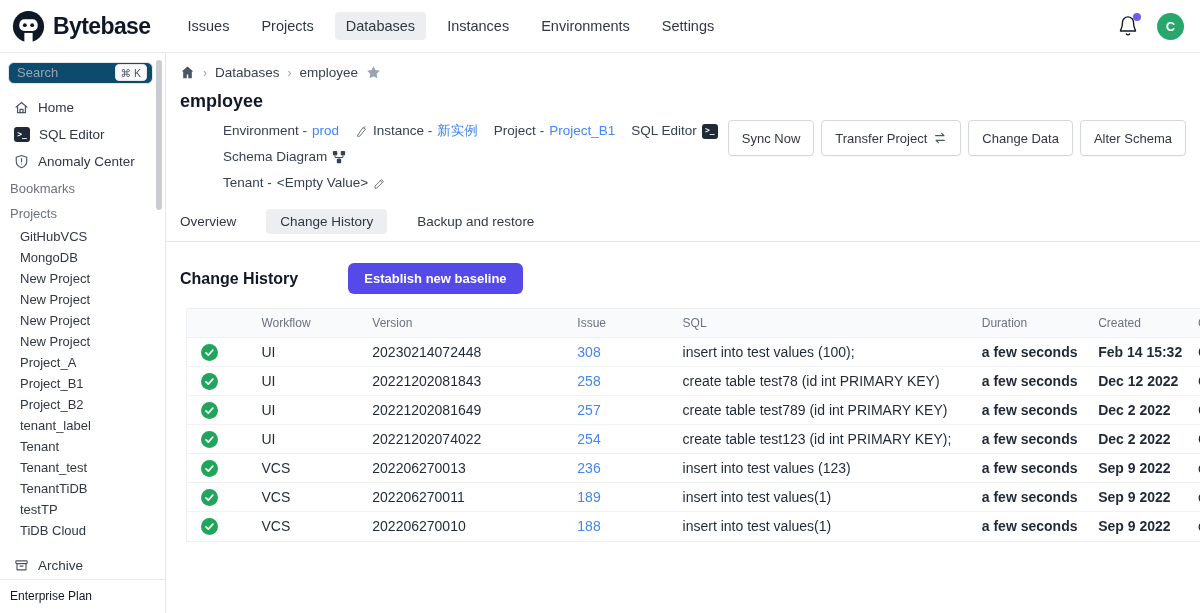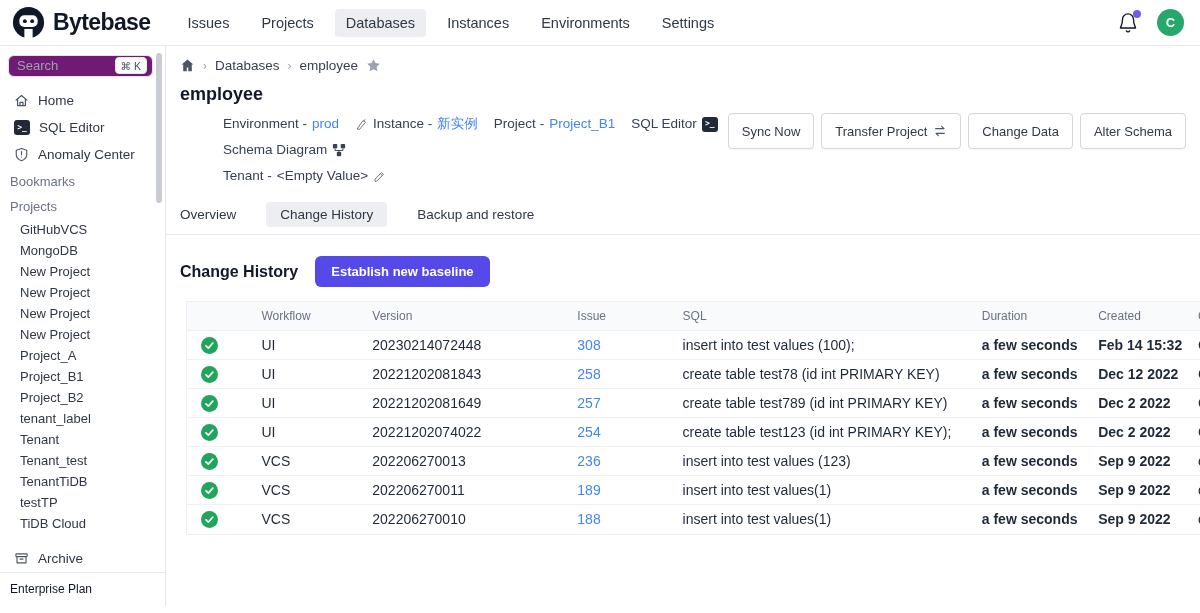--- a/index.html
+++ b/index.html
@@ -1,41 +1,41 @@
 <!DOCTYPE html>
 <html><head>
 <meta charset="utf-8">
 <style>
   * { margin:0; padding:0; box-sizing:border-box; }
   html,body { width:1200px; height:613px; overflow:hidden; background:#fff;
     font-family:"Liberation Sans", sans-serif; color:#1f2937; }
 
   
-  .topnav { height:46px; display:flex; align-items:center; padding:0 16px 0 12px;
+  .topnav { height:53px; display:flex; align-items:center; padding:0 16px 0 12px;
     border-bottom:1px solid #e5e7eb; background:#fff; }
   .brand { display:flex; align-items:center; gap:8px; }
   .brand-text { font-size:23px; font-weight:800; color:#101828; letter-spacing:-0.6px; }
   .nav-items { display:flex; align-items:center; gap:10px; margin-left:26px; }
   .nav-item { font-size:14.5px; color:#303844; padding:6px 11px; border-radius:4px; cursor:pointer; white-space:nowrap; }
   .nav-item.active { background:#eceef1; }
   .nav-right { margin-left:auto; display:flex; align-items:center; gap:18px; }
   .bell-wrap { position:relative; width:22px; height:22px; }
   .bell-dot { position:absolute; top:-2px; right:-2px; width:8px; height:8px; border-radius:50%; background:#6D5BF2; }
   .avatar { width:27px; height:27px; border-radius:50%; background:#27A76C; color:#fff;
     font-size:13px; font-weight:600; display:flex; align-items:center; justify-content:center; }
 
   
   .layout { display:flex; height:560px; }
   .sidebar { width:166px; border-right:1px solid #e5e7eb; position:relative;
     display:flex; flex-direction:column; padding-top:9px; flex-shrink:0; }
   .main { flex:1; padding:12px 14px 0 12px; position:relative; overflow:hidden; }
 
   
   .search-box { margin:0 12px 10px 8px; height:25px; border:1px solid #e3e5e8; border-radius:6px;
-    display:flex; align-items:center; padding:0 5px 0 8px; background:#701a75; }
+    display:flex; align-items:center; padding:0 5px 0 8px; background:#0c4a6e; }
   .search-ph { flex:1; font-size:13px; color:#9ca3af; }
   .kbd { font-size:10.5px; color:#4b5563; border:1px solid #e5e7eb; background:#fafafa;
     border-radius:4px; padding:1.5px 5px; white-space:nowrap; }
   .side-item { display:flex; align-items:center; gap:9px; padding:6px 14px; font-size:13.5px;
     color:#303844; cursor:pointer; }
   .side-label { padding:6px 10px 4px 10px; font-size:13px; color:#6b7280; }
   .proj-item { padding:4px 10px 4px 20px; font-size:13px; color:#303844; cursor:pointer;
     white-space:nowrap; overflow:hidden; }
   .archive-row { margin-top:12px; }
   .plan-row { margin-top:auto; border-top:1px solid #e5e7eb; padding:9px 10px 10px 10px;
@@ -63,21 +63,21 @@
   
   .tabs { display:flex; align-items:center; gap:30px; margin-top:13px; padding-left:2px; }
   .tab { font-size:13.5px; color:#303844; padding:5px 0; cursor:pointer; border-radius:4px; }
   .tab.active { background:#eceef1; padding:5px 14px; }
   .tab-divider { border-bottom:1px solid #e5e7eb; margin:7px -14px 0 -12px; }
 
   
   .section-row { display:flex; align-items:center; gap:17px; margin:21px 0 0 2px; }
   .section-heading { font-size:16px; font-weight:700; color:#111827; }
   .primary-btn { background:#5549E8; color:#fff; border:none; border-radius:6px; padding:8px 16px;
-    font-size:13px; font-weight:600; font-family:inherit; cursor:pointer; }
+    font-size:13px; font-weight:600; font-family:inherit; cursor:pointer;margin-left:33px; }
 
   
   .table-wrap { margin:14px 0 0 8px; width:1108px; border:1px solid #edeff2; border-radius:0; }
   table { border-collapse:collapse; table-layout:fixed; width:100%; }
   thead th { background:#f9fafb; color:#6b7280; font-size:12px; font-weight:500; text-align:left;
     padding:7px 8px; border-bottom:1px solid #edeff2; }
   tbody td { padding:5px 8px; font-size:14px; color:#1f2937; border-bottom:1px solid #f1f2f4;
     white-space:nowrap; overflow:hidden; height:29px;margin-left:24px; }
   tbody tr:last-child td { border-bottom:none; }
   td.c-status { padding-left:14px; }

